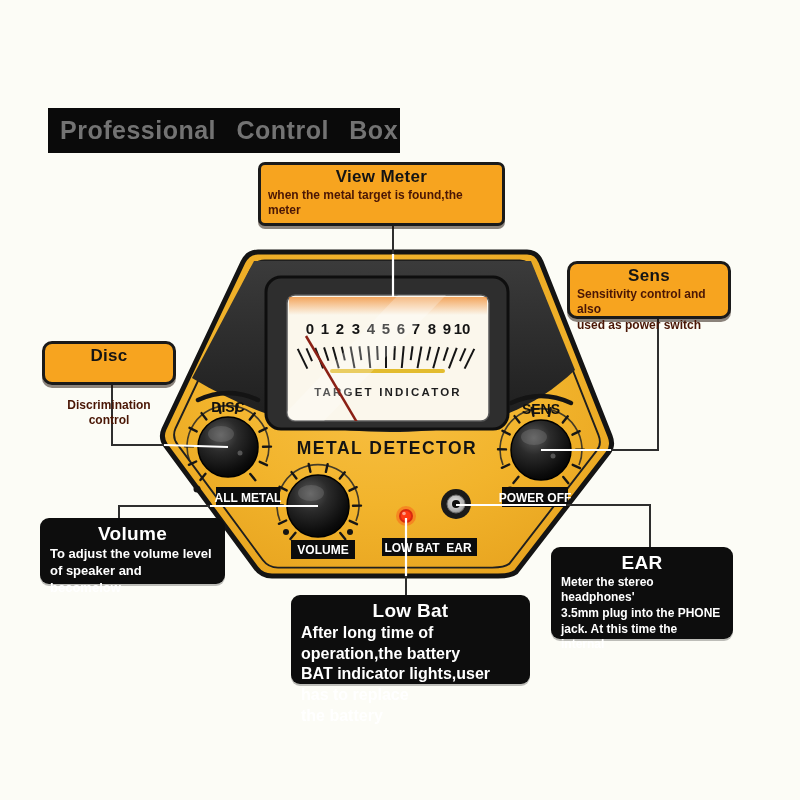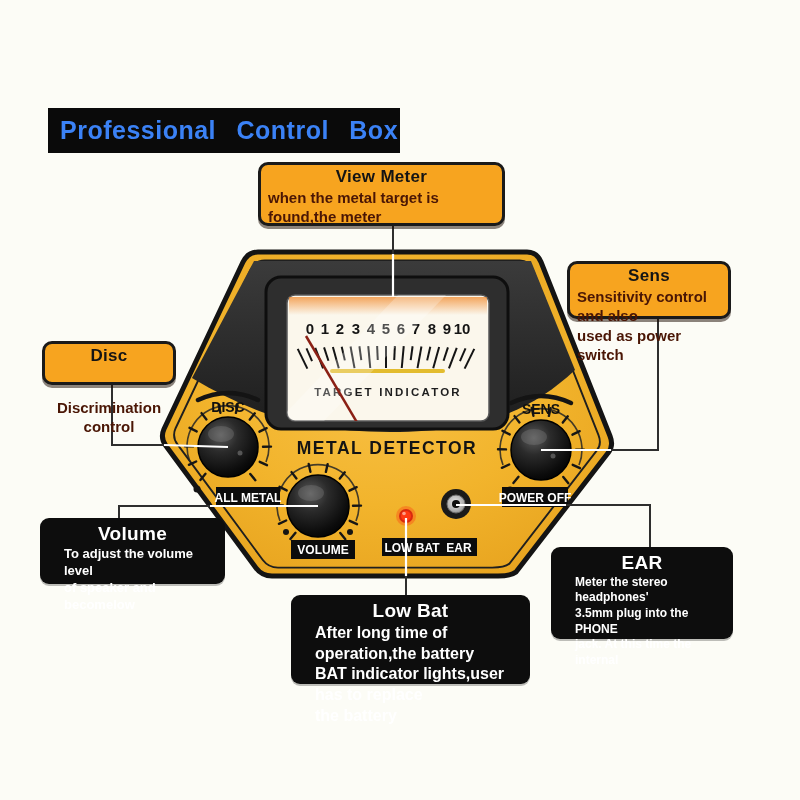--- a/index.html
+++ b/index.html
@@ -10,29 +10,29 @@
 
   
   .callout{position:absolute;border-radius:10px;box-sizing:border-box;z-index:5;}
   .callout.orange{background:var(--callout-orange,#F7A41F);border:3px solid #1a1a1a;
       color:#4a1605;box-shadow:0 3px 0 rgba(25,10,0,.5);}
   .callout.dark{background:var(--callout-black,#0d0d0d);color:#fff;border-radius:9px;
       box-shadow:0 2px 0 rgba(0,0,0,.25);}
   .callout h3{margin:3px 0 1px;text-align:center;font-size:17px;line-height:1.1;
       color:#141414;font-weight:bold;letter-spacing:.3px;}
   .callout.dark h3{color:#fff;font-size:19px;margin-top:6px;}
-  .callout p{margin:0;padding:0 7px;font-size:15px;line-height:1.3;font-weight:bold;}
-  .callout.dark p{font-size:12px;padding:0 24px;}
+  .callout p{margin:0;padding:0 7px;font-size:12px;line-height:1.3;font-weight:bold;}
+  .callout.dark p{font-size:12px;padding:0 10px;}
   .callout.center p{text-align:center;margin-top:32px;}
 
   #title-banner{position:absolute;left:48px;top:108px;width:352px;height:45px;
-      background:#0a0a0a;color:#3b82f6;font-weight:bold;font-size:25px;line-height:45px;
+      background:#0a0a0a;color:#737373;font-weight:bold;font-size:25px;line-height:45px;
       padding-left:12px;letter-spacing:.5px;word-spacing:13px;z-index:5;box-sizing:border-box;}
 
-  #view-meter-box{left:258px;top:162px;width:247px;height:64px;}
+  #view-meter-box{left:258px;top:162px;width:247px;height:64px;border-radius:7px;}
   #sens-box{left:567px;top:261px;width:164px;height:58px;}
   #disc-box{left:42px;top:341px;width:134px;height:44px;}
   #volume-box{left:40px;top:518px;width:185px;height:66px;}
   #ear-box{left:551px;top:547px;width:182px;height:92px;}
   #low-bat-box{left:291px;top:595px;width:239px;height:89px;}
   #volume-box p{font-size:13px;}
   #low-bat-box p{font-size:16px;}
 
   
   .meter-num{font-family:"Liberation Sans",sans-serif;font-size:15px;font-weight:bold;

